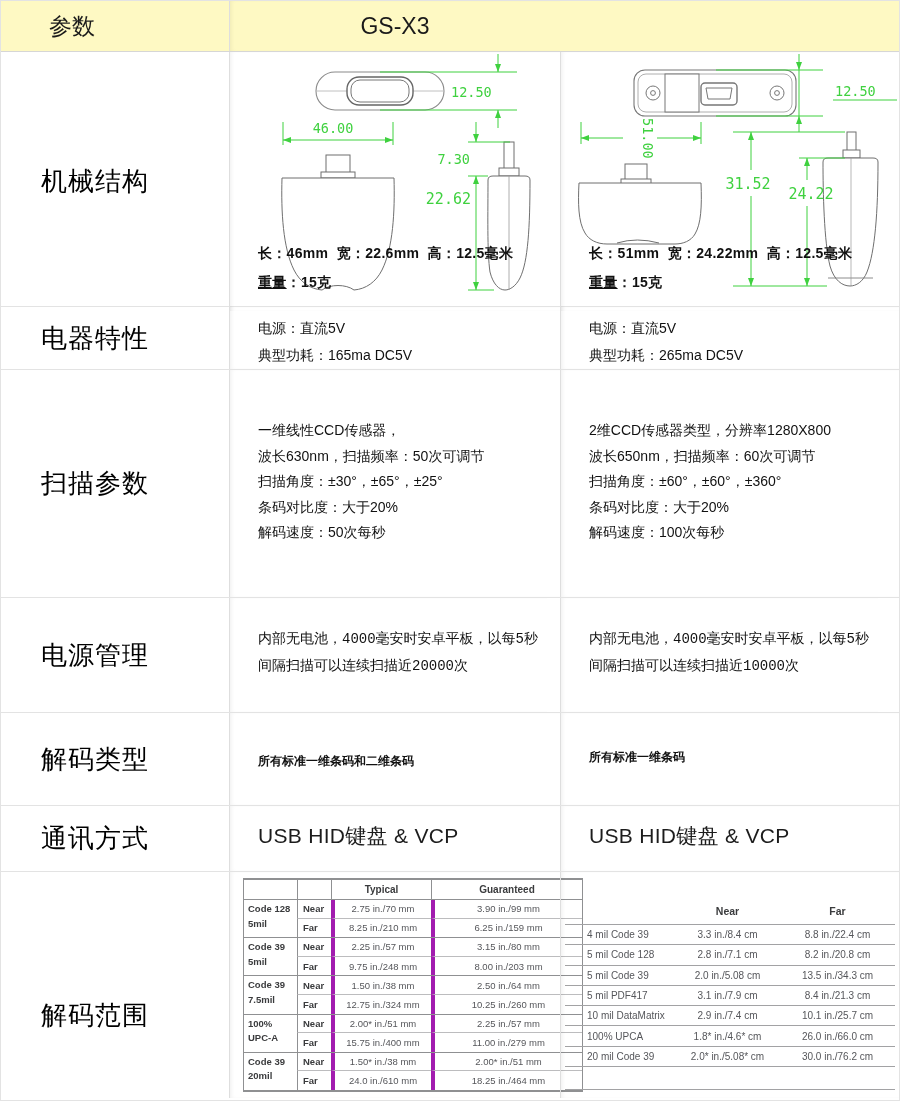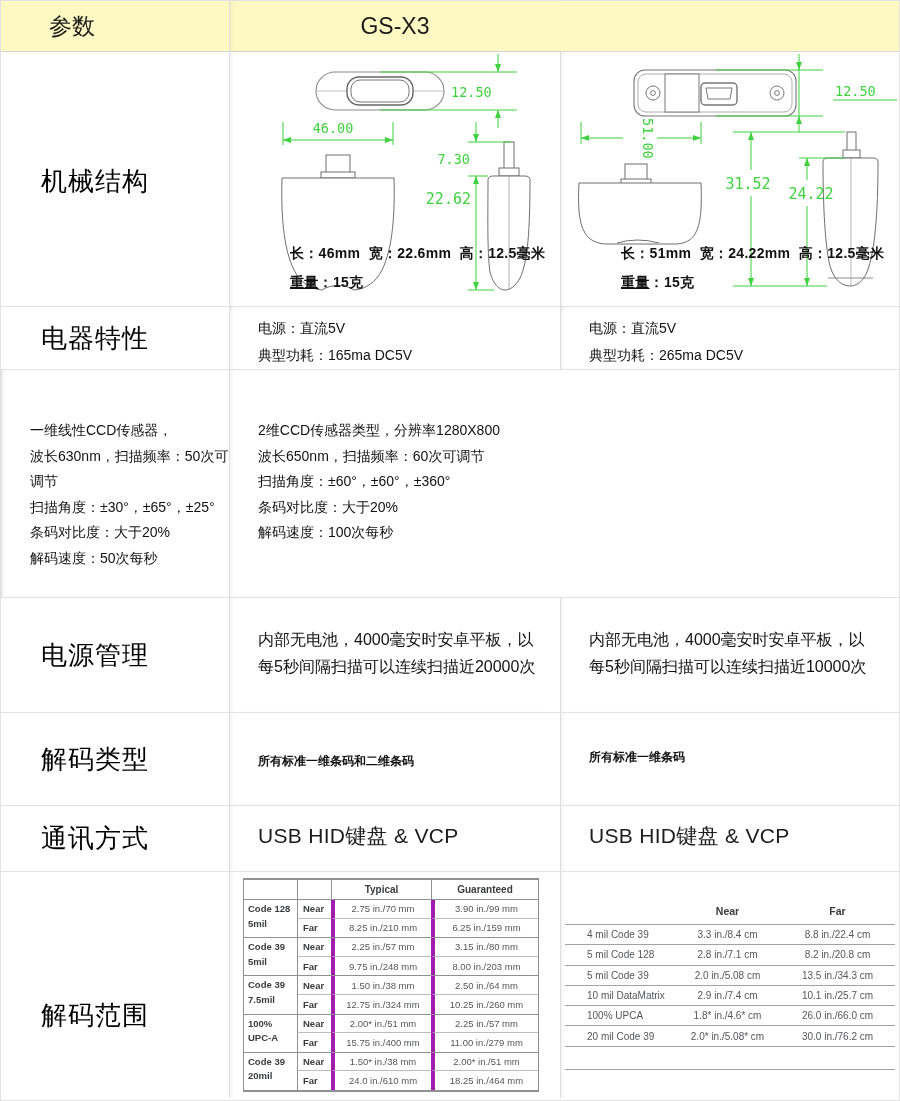--- a/index.html
+++ b/index.html
@@ -14,35 +14,35 @@
   .cell.bl { border-left:1px solid #dedede; box-shadow:inset 3px 0 4px -2px rgba(0,0,0,.07); }
 
   .hdr-row { background:#fef9c3; border-bottom:1px solid #d6d6d6; }
   .hdr-cell { display:flex; align-items:center; font-size:23px; color:#1a1a1a; }
   .hdr-param { padding-left:48px; }
   .hdr-center { justify-content:center;text-align:right; }
 
   .rowlabel { display:flex; align-items:center; padding-left:40px; font-size:26px; letter-spacing:1px; color:#000; }
   .rowlabel.range-label { align-items:flex-start; padding-top:126px; }
 
-  .cap { position:absolute; left:28px; font-size:14px; font-weight:bold; color:#111; letter-spacing:.3px; white-space:pre;margin-left:32px; }
+  .cap { position:absolute; left:28px; font-size:14px; font-weight:bold; color:#111; letter-spacing:.3px; white-space:pre; }
   .cap u { text-decoration:underline; }
 
   .spec { padding:8px 0 0 28px; font-size:14px; line-height:27px; color:#111; }
   .scan { padding-top:48px; line-height:25.5px; }
-  .pwr  { padding-top:28px; font-size:16px; line-height:27px; width:318px; }
+  .pwr  { padding-top:28px; font-size:14px; line-height:27px; width:318px;font-family:Liberation Mono, monospace; }
   .dec  { font-size:12px; font-weight:bold; line-height:16px; }
   .dec.x3 { padding-top:36px; }
   .dec.x5 { padding-top:40px; }
   .comm { padding-top:16px; font-size:21px; font-weight:400; color:#1c1c1c; letter-spacing:.3px; }
 
   svg text { font-family:"DejaVu Sans Mono","Liberation Mono",monospace; fill:#3fd13f; }
 
   
-  .x3t { position:absolute; left:13px; top:6px; width:296px; color:#55565a; font-size:9.5px;
+  .x3t { position:absolute; left:13px; top:6px; width:340px; color:#55565a; font-size:9.5px;
          border:1px solid #8f9092; border-top-width:2px; border-bottom-width:2px; background:#fff; }
   .x3h, .x3g { display:grid; grid-template-columns:53px 34px 100px 1fr; }
   .x3h { height:20px; border-bottom:1px solid #8f9092; }
   .x3h .hc { display:flex; align-items:center; justify-content:center; font-weight:bold; color:#3a3b3d; font-size:10px; border-left:1px solid #8f9092; }
   .x3h .hc:first-child { border-left:none; }
   .x3g { grid-template-rows:18.6px 18.6px; border-bottom:1px solid #8f9092; }
   .x3g:last-child { border-bottom:none; }
   .x3g .lab { grid-row:1/3; font-weight:bold; color:#3a3b3d; padding:2px 0 0 4px; line-height:1.55; }
   .x3g .nf { border-left:1px solid #8f9092; font-weight:bold; color:#3a3b3d; display:flex; align-items:center; padding-left:5px; }
   .x3g .v  { border-left:4px solid #a21caf; display:flex; align-items:center; justify-content:center; }
@@ -203,20 +203,21 @@
       <div>电源：直流5V</div>
       <div>典型功耗：165ma DC5V</div>
     </div>
     <div class="cell bl spec">
       <div>电源：直流5V</div>
       <div>典型功耗：265ma DC5V</div>
     </div>
   </div>
 
   <div class="row h-scan">
+    <div class="cell rowlabel">扫描参数</div>
     <div class="cell bl spec scan">
       <div>一维线性CCD传感器，</div>
       <div>波长630nm，扫描频率：50次可调节</div>
       <div>扫描角度：±30°，±65°，±25°</div>
       <div>条码对比度：大于20%</div>
       <div>解码速度：50次每秒</div>
     </div>
     <div class="cell bl spec scan">
       <div>2维CCD传感器类型，分辨率1280X800</div>
       <div>波长650nm，扫描频率：60次可调节</div>
@@ -324,20 +325,25 @@
           <div class="lb">5 mil Code 128</div>
           <div class="v">2.8 in./7.1 cm</div>
           <div class="v">8.2 in./20.8 cm</div>
         </div>
         <div class="x5r">
           <div class="lb">5 mil Code 39</div>
           <div class="v">2.0 in./5.08 cm</div>
           <div class="v">13.5 in./34.3 cm</div>
         </div>
         <div class="x5r">
+          <div class="lb">5 mil PDF417</div>
+          <div class="v">3.1 in./7.9 cm</div>
+          <div class="v">8.4 in./21.3 cm</div>
+        </div>
+        <div class="x5r">
           <div class="lb">10 mil DataMatrix</div>
           <div class="v">2.9 in./7.4 cm</div>
           <div class="v">10.1 in./25.7 cm</div>
         </div>
         <div class="x5r">
           <div class="lb">100% UPCA</div>
           <div class="v">1.8* in./4.6* cm</div>
           <div class="v">26.0 in./66.0 cm</div>
         </div>
         <div class="x5r">

